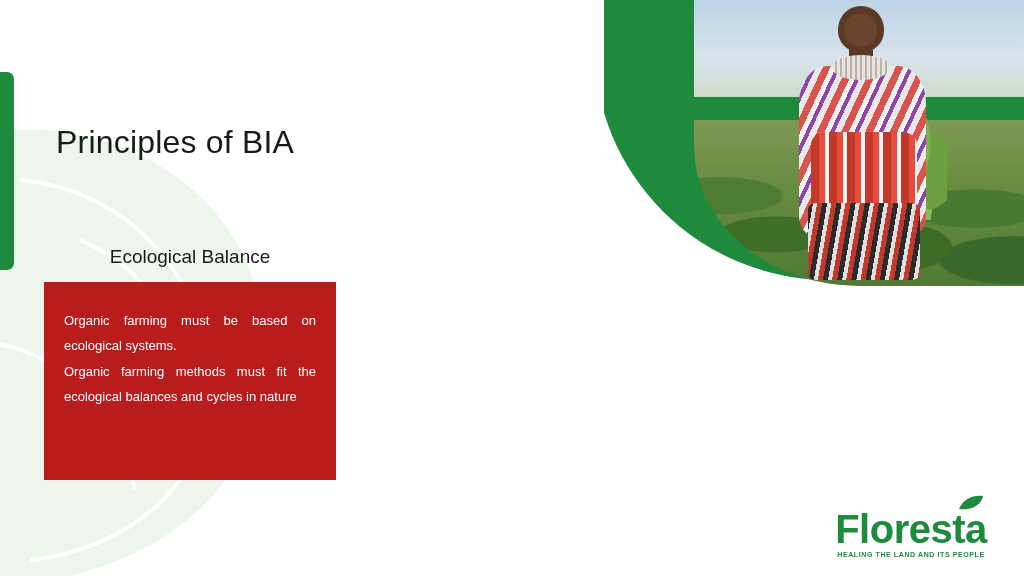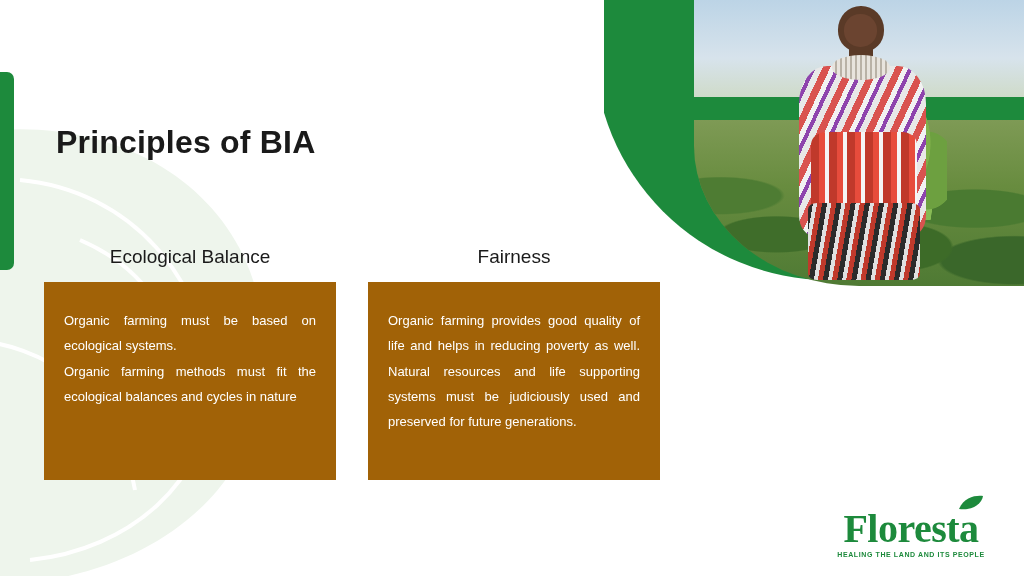--- a/index.html
+++ b/index.html
@@ -102,21 +102,21 @@
                 radial-gradient(ellipse at 30% 30%, #7fb04a 0 45%, transparent 46%),
                 radial-gradient(ellipse at 70% 55%, #6da040 0 45%, transparent 46%),
                 radial-gradient(ellipse at 45% 80%, #88bb55 0 42%, transparent 43%);
             }
 
   
   .title {
     position: absolute;
     left: 56px; top: 124px;
     font-size: 32px;
-    font-weight: bold;
+    font-weight: normal;
     color: #1a1a1a;
     letter-spacing: .2px;
   }
 
   
   .columns {
     position: absolute;
     left: 44px; top: 246px;
     width: 788px;
     display: flex;
@@ -124,21 +124,21 @@
   }
   .col { width: 292px; }
   .col-head {
     text-align: center;
     font-size: 19px;
     color: #1a1a1a;
     font-weight: normal;
     margin-bottom: 14px;
   }
   .card {
-    background: #a16207;
+    background: #b91c1c;
     color: #ffffff;
     padding: 26px 20px 22px 20px;
     min-height: 198px;
   }
   .card p {
     font-size: 13px;
     line-height: 1.95;
     text-align: justify;
     text-justify: inter-word;
     color: #ffffff;
@@ -153,21 +153,20 @@
     width: 190px;
   }
   .logo-word {
     font-size: 40px;
     font-weight: bold;
     color: #1d8a3c;
     letter-spacing: -.5px;
     line-height: 1;
     position: relative;
     display: inline-block;
-    font-family: Liberation Serif, serif;
   }
   .logo-leaf {
     position: absolute;
     right: 22px; top: -14px;
     width: 26px; height: 16px;
   }
   .logo-tag {
     margin-top: 2px;
     font-size: 7px;
     font-weight: bold;
@@ -213,26 +212,20 @@
   <div class="columns">
 
     <div class="col">
       <div class="col-head">Ecological Balance</div>
       <div class="card">
         <p>Organic farming must be based on ecological systems.</p>
         <p>Organic farming methods must fit the ecological balances and cycles in nature</p>
       </div>
     </div>
 
-    <div class="col">
-      <div class="col-head">Fairness</div>
-      <div class="card">
-        <p>Organic farming provides good quality of life and helps in reducing poverty as well. Natural resources and life supporting systems must be judiciously used and preserved for future generations.</p>
-      </div>
-    </div>
 
 
   </div>
 
   <div class="logo">
     <div class="logo-word">Floresta</div>
     <svg class="logo-leaf" viewBox="0 0 26 16">
       <path d="M1,14 C6,2 18,0 25,1 C24,9 14,16 1,14 Z" fill="#1d8a3c"></path>
     </svg>
     <div class="logo-tag">HEALING THE LAND AND ITS PEOPLE</div>

